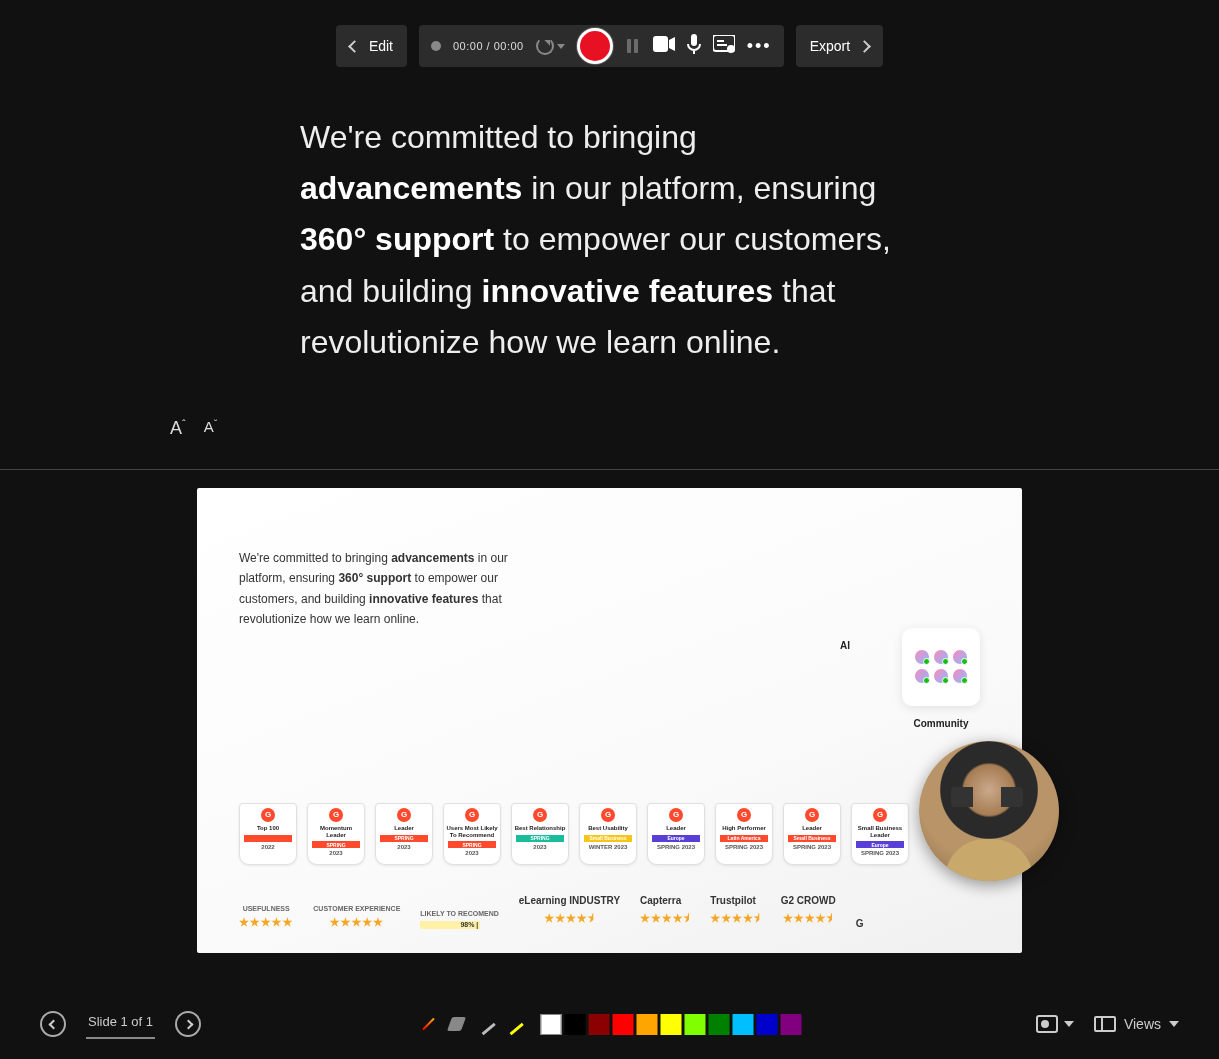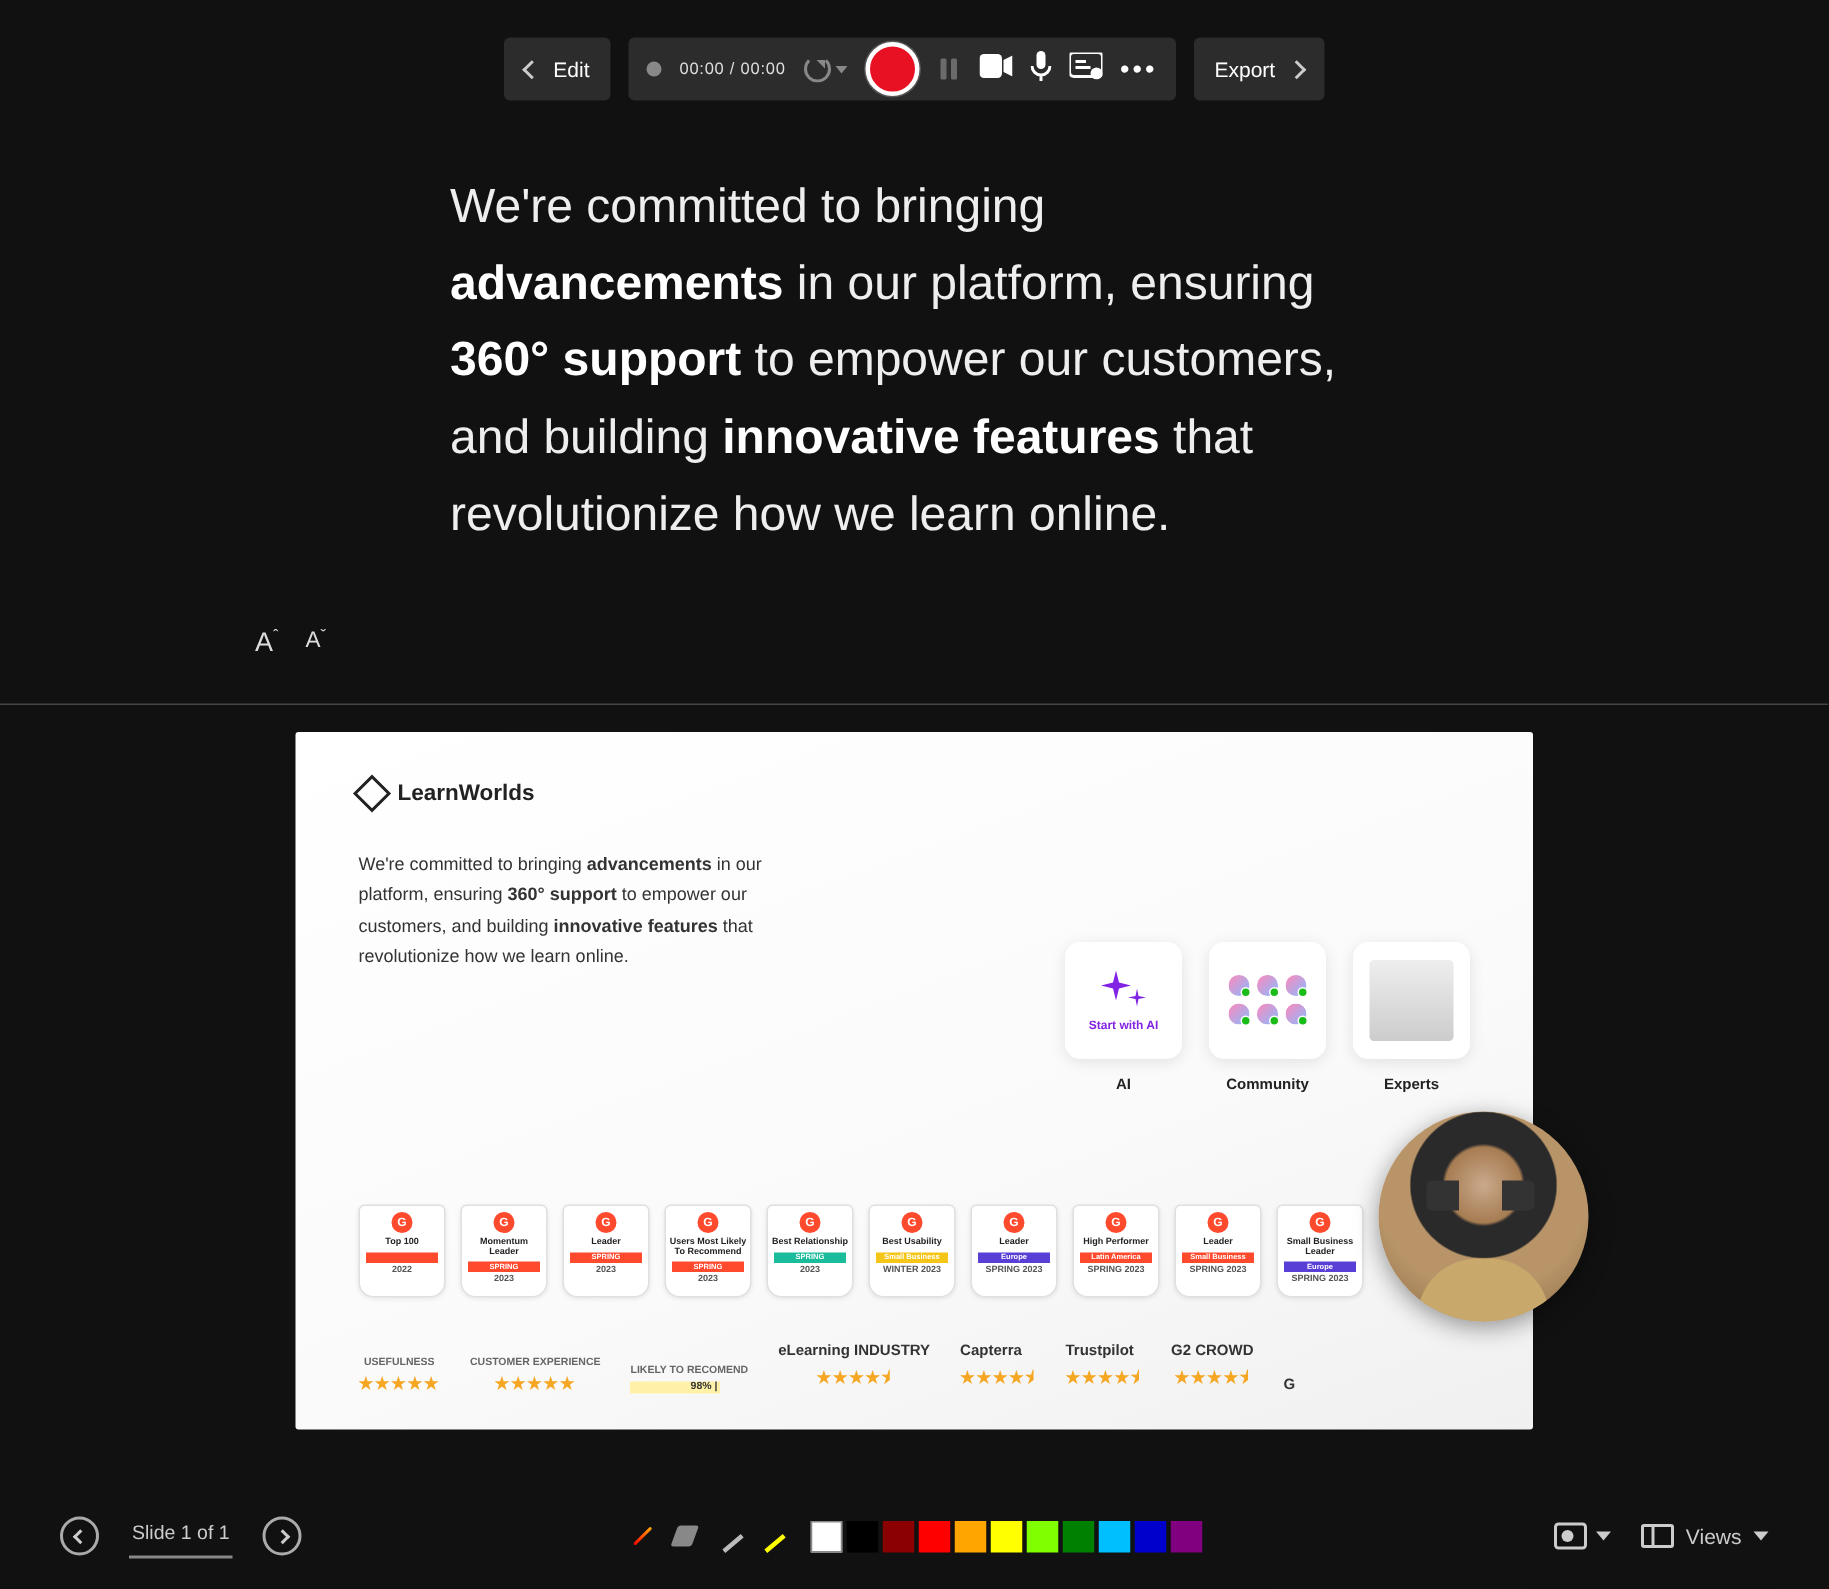--- a/index.html
+++ b/index.html
@@ -151,57 +151,40 @@
   <div class="font-controls">
     <div class="font-ctrl">A<sup>ˆ</sup></div>
     <div class="font-ctrl" style="font-size:15px;">A<sup>ˇ</sup></div>
   </div>
 </div>
 
 <div class="divider"></div>
 
 <div class="slide-area">
   <div class="slide">
-    <div class="logo">
-      <span class="logo-mark"></span>
-      <span>LearnWorlds</span>
-    </div>
     <div class="sub-body">
       <span>We're committed to bringing </span><b>advancements</b><span> in our platform, ensuring </span><b>360° support</b><span> to empower our customers, and building </span><b>innovative features</b><span> that revolutionize how we learn online.</span>
     </div>
 
     <div class="feature-row">
       <div class="feature-card">
-        <div class="card-box ai">
-          <svg width="34" height="30">
-              <path d="M12 2 L14 10 L22 12 L14 14 L12 22 L10 14 L2 12 L10 10 Z" fill="#8224e3"></path>
-              <path d="M26 14 L27 19 L32 20 L27 21 L26 26 L25 21 L20 20 L25 19 Z" fill="#8224e3"></path>
-            </svg>
-          <span class="ai-label">Start with AI</span>
-        </div>
         <div class="feature-label">AI</div>
       </div>
       <div class="feature-card">
         <div class="card-box">
             <div class="avatars">
               <div class="av"></div>
               <div class="av"></div>
               <div class="av"></div>
               <div class="av"></div>
               <div class="av"></div>
               <div class="av"></div>
             </div>
           </div>
         <div class="feature-label">Community</div>
-      </div>
-      <div class="feature-card">
-        <div class="card-box">
-            <div class="experts-fig"></div>
-          </div>
-        <div class="feature-label">Experts</div>
       </div>
     </div>
 
     <div class="badges-row" id="badges-row">
         <div class="badge">
           <div class="g2">G</div>
           <div class="title">Top 100</div>
           <div class="stripe" style="background:#ff4a2e"></div>
           <div class="year">2022</div>
         </div>

